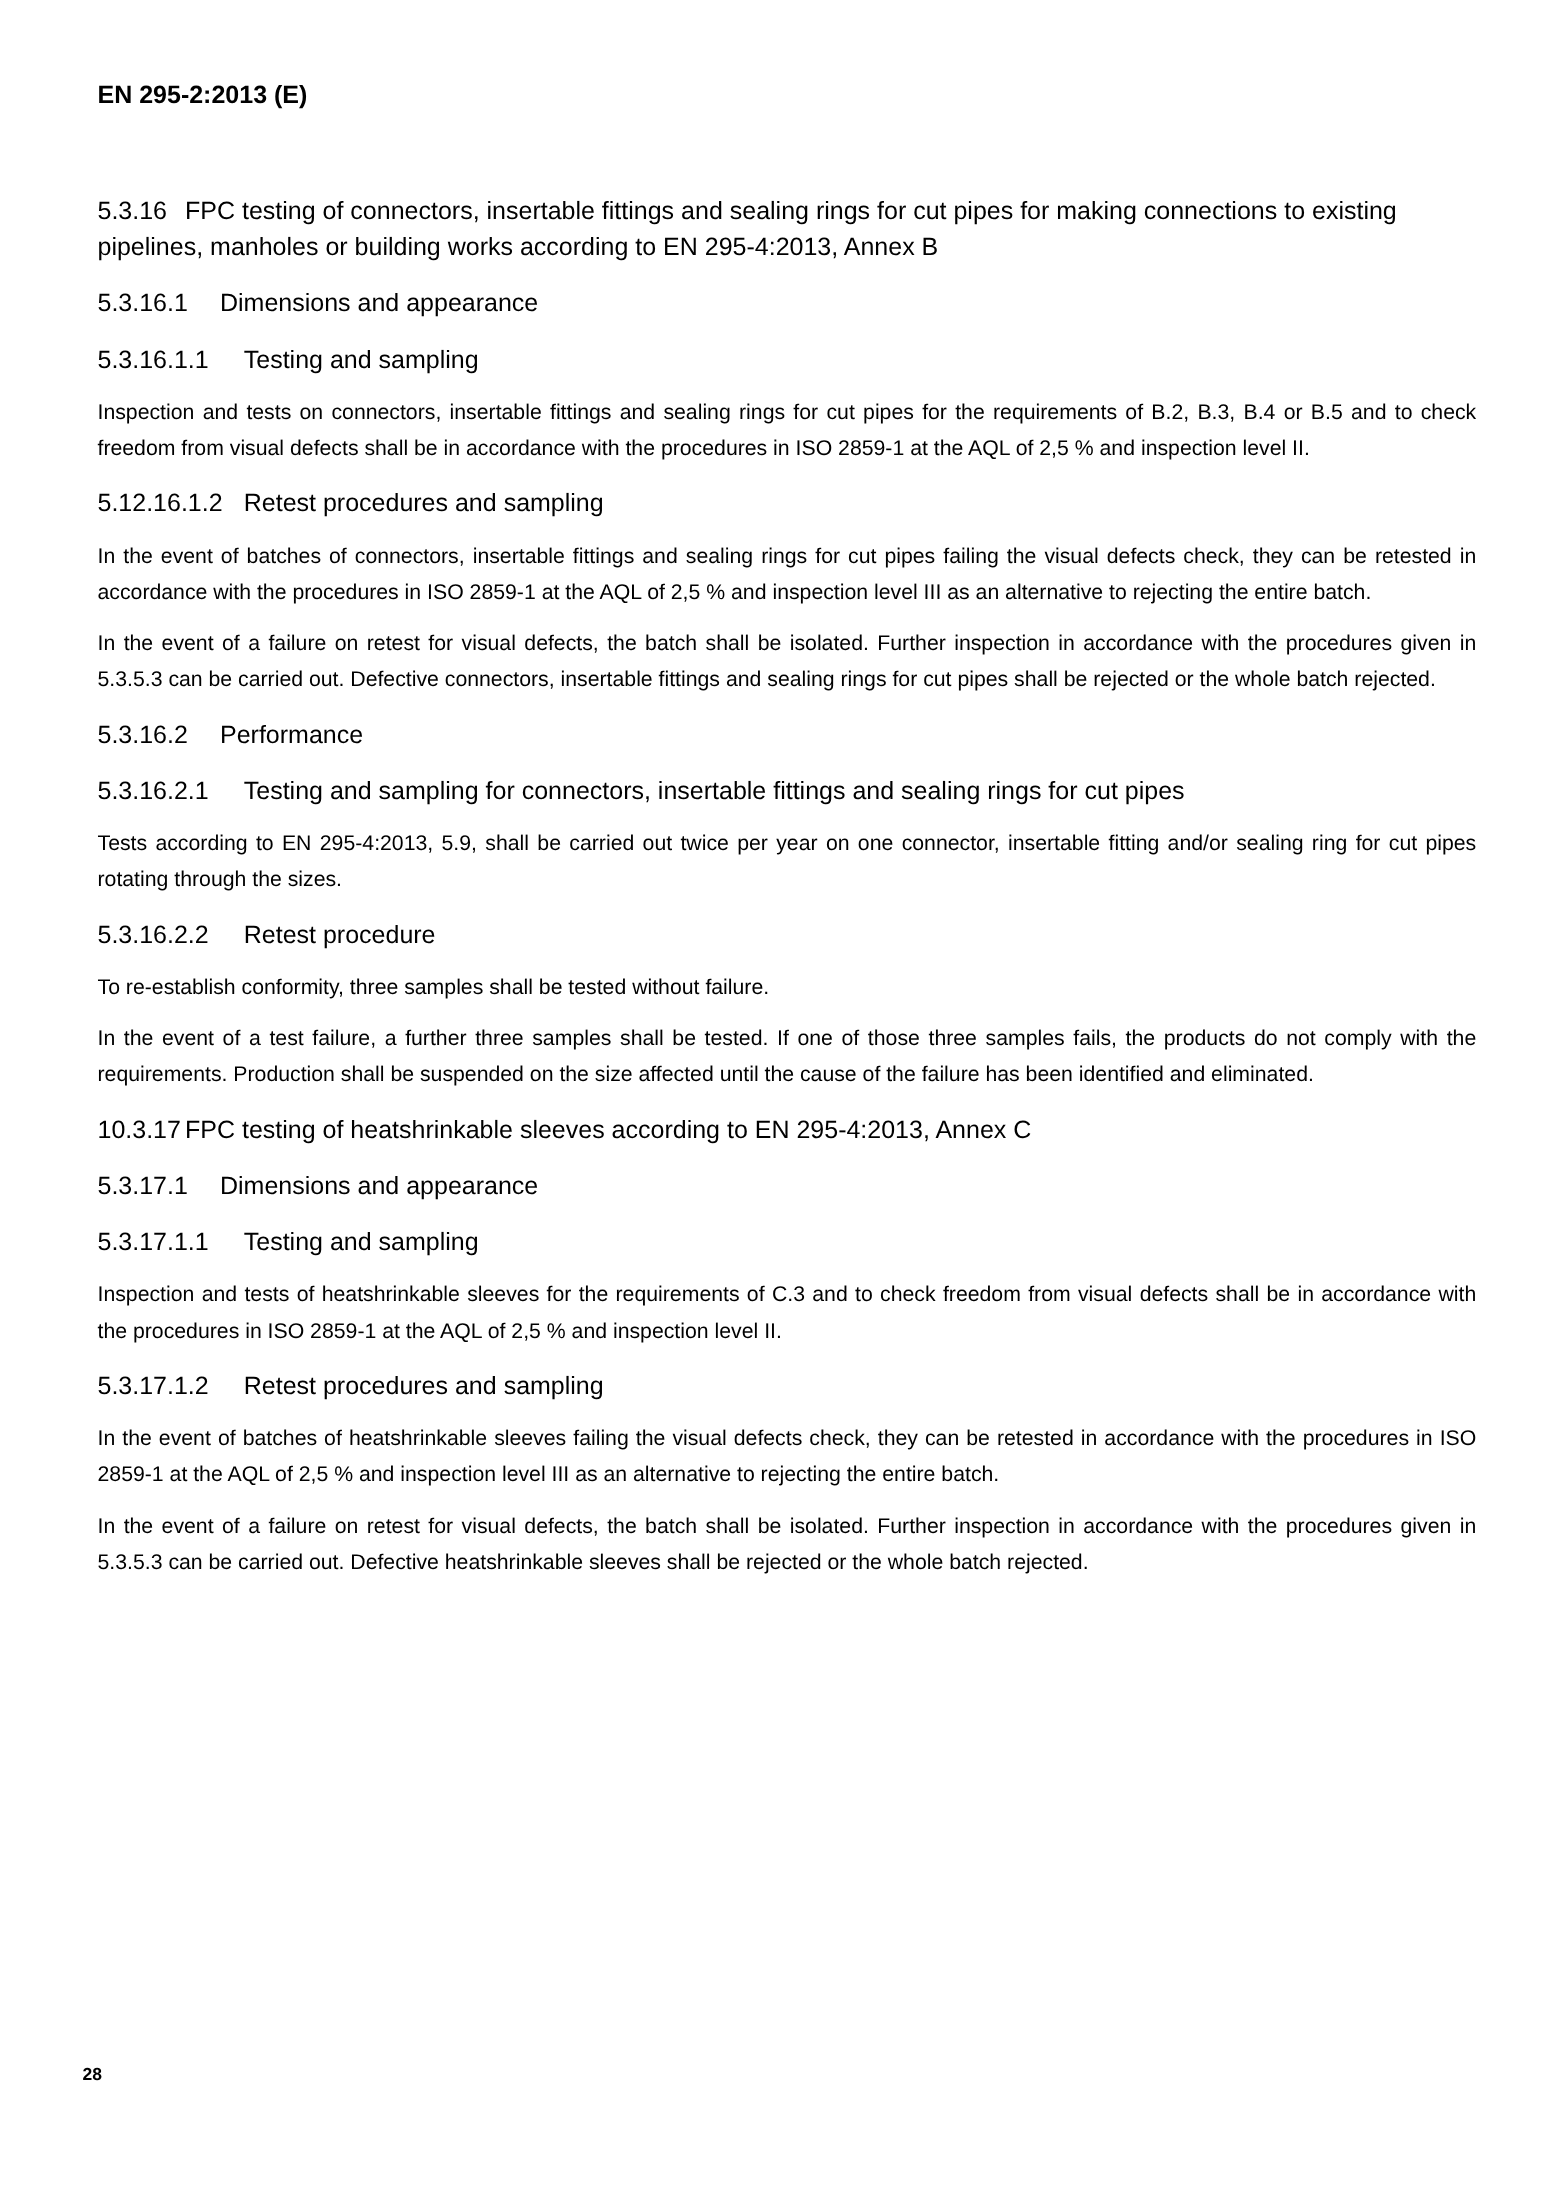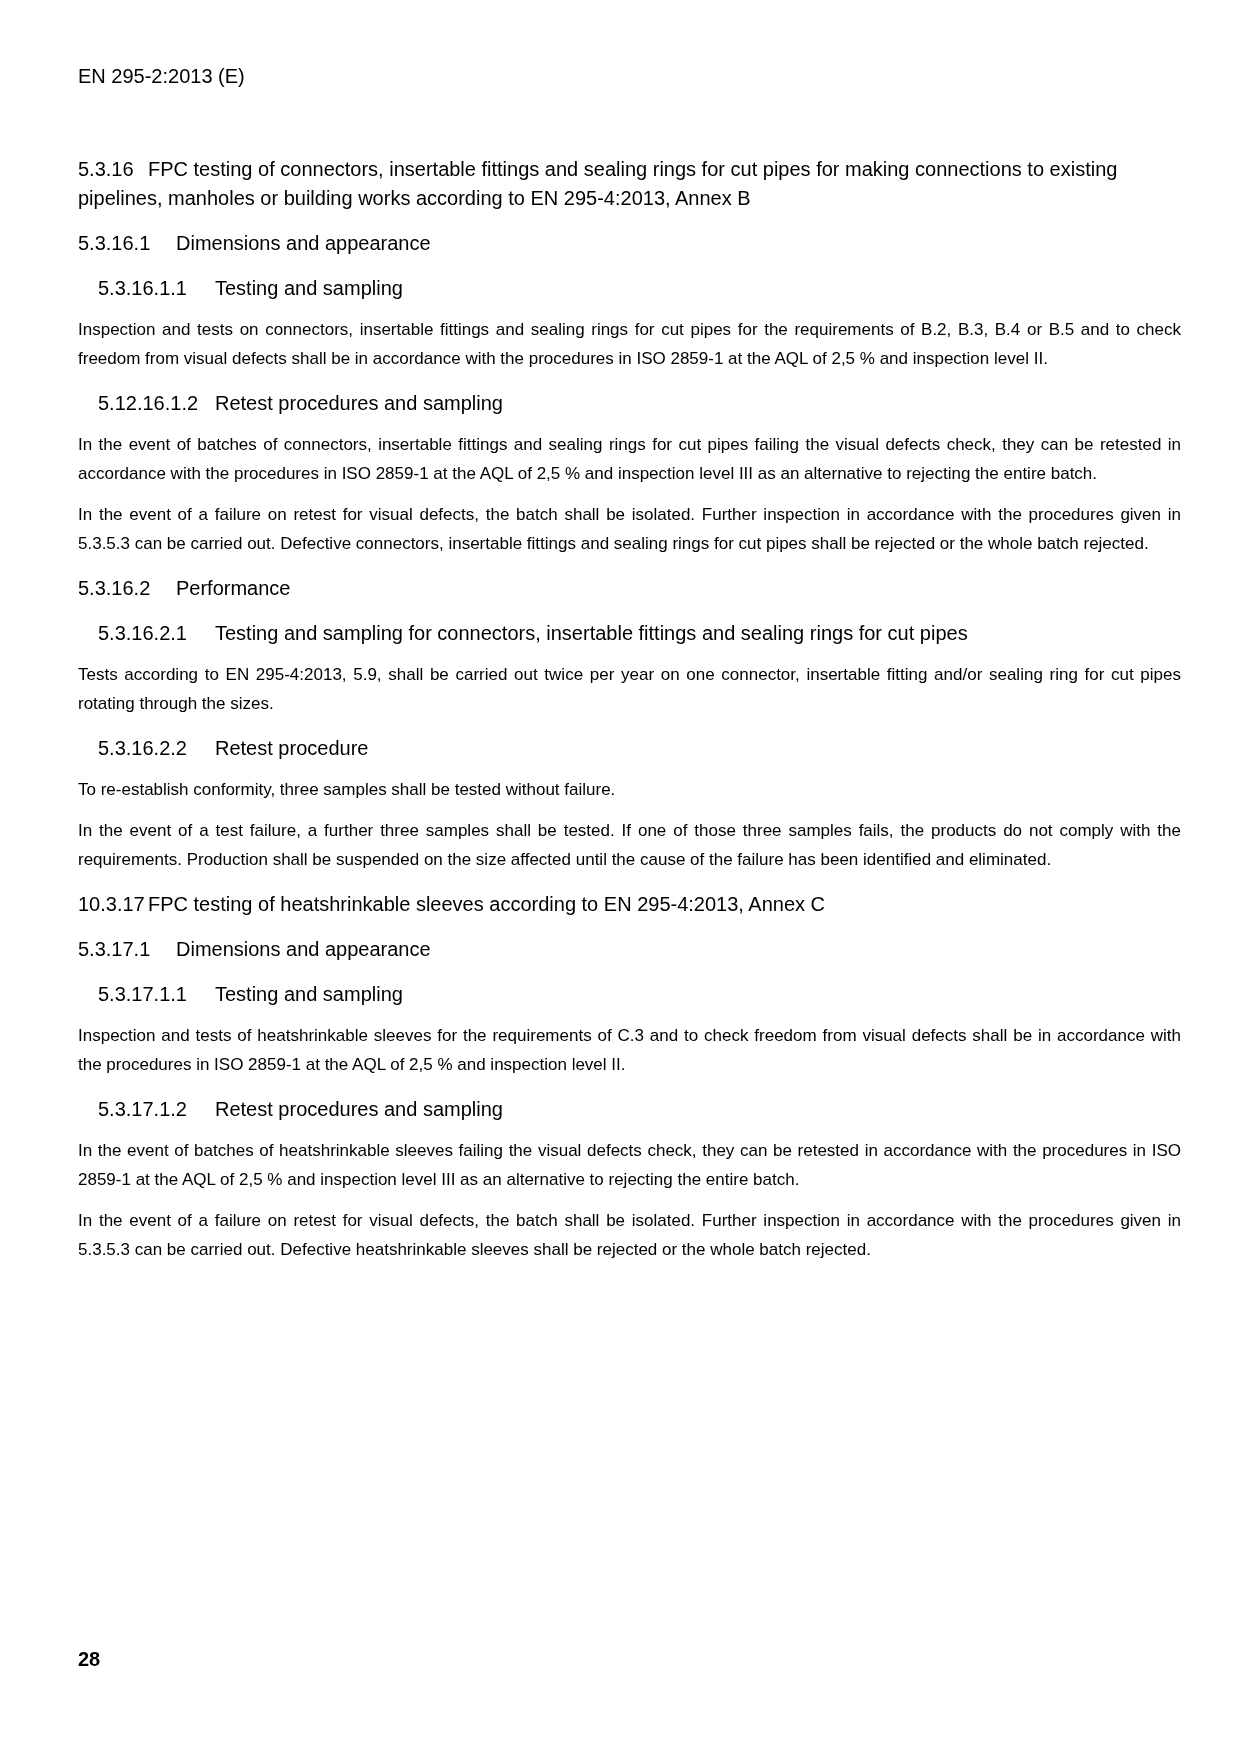--- a/index.html
+++ b/index.html
@@ -12,46 +12,46 @@
     position: relative;
   }
   .page {
     position: absolute;
     inset: 0;
     box-sizing: border-box;
     padding: 62px 59px 0 78px;
   }
   .page-header {
     font-size: 20px;
-    font-weight: 400;
+    font-weight: 700;
     line-height: 29px;
     margin: 0 0 64px 0;
   }
   .hd {
     font-size: 20px;
     font-weight: 400;
     line-height: 29px;
     margin: 16px 0 12px 0;
     text-align: left;
   }
   .hd .num { display: inline-block; vertical-align: top; }
   .lv2 .num { min-width: 70px; }
   .lv3 .num { min-width: 98px; }
-  .lv4 .num { min-width: 117px; margin-left: 20px; }
+  .lv4 .num { min-width: 117px; }
   .para {
     font-size: 17px;
     line-height: 29px;
     text-align: justify;
     margin: 0 0 12px 0;
   }
   .page-footer {
     position: absolute;
-    left: 78px;
+    left: 66px;
     top: 1645px;
-    font-size: 20px;
+    font-size: 14px;
     font-weight: 700;
     line-height: 29px;
   }
 </style>
 </head>
 <body>
 
 <div class="page">
 
   <div class="page-header">

